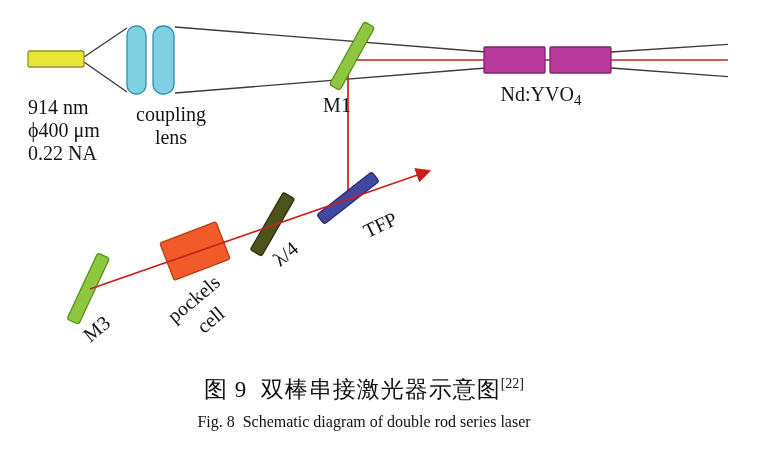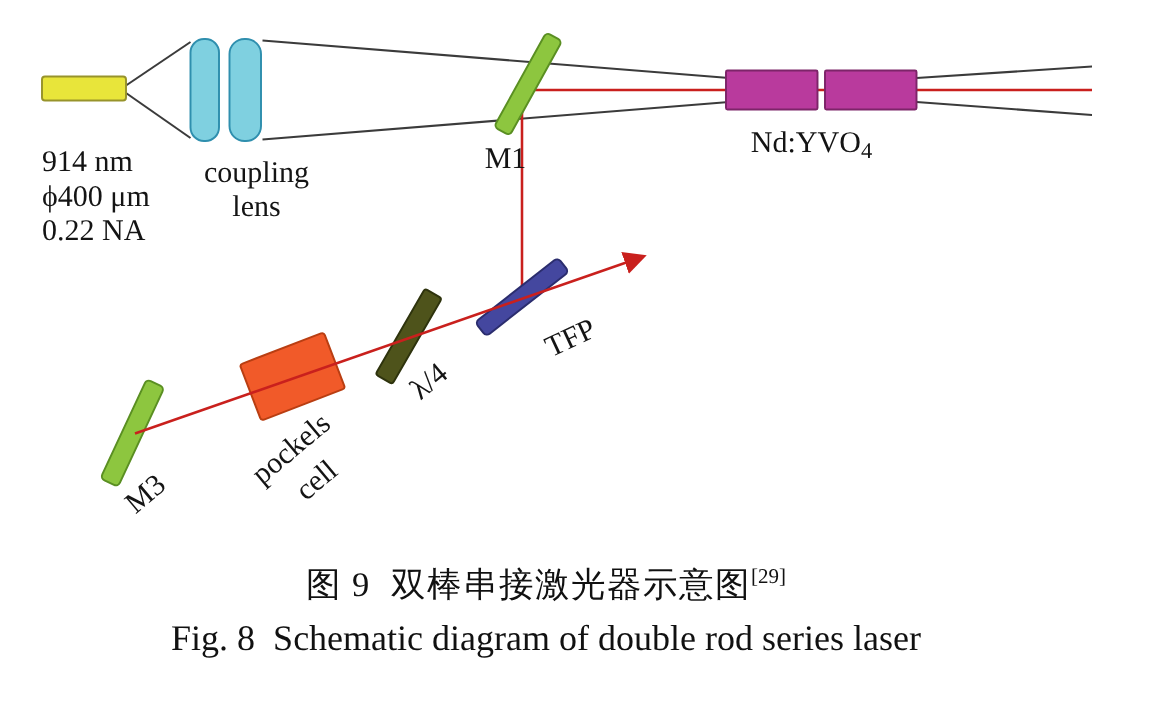--- a/index.html
+++ b/index.html
@@ -7,21 +7,21 @@
   body { width:780px; height:471px; font-family:"Liberation Serif","DejaVu Serif",serif; color:#111; }
   .page { position:relative; width:728px; height:471px; background:#ffffff; overflow:hidden; }
   svg { display:block; }
   svg text { font-family:"Liberation Serif","DejaVu Serif",serif; fill:#141414; font-size:20px; }
   .pump { stroke-width:1.4; fill:none; }
   .beam { stroke-width:1.7; fill:none; }
   .shape { stroke-width:1.3; }
   .caption { text-align:center; white-space:pre; color:#111; }
   .caption-zh { font-size:23px; margin-top:12px; letter-spacing:1px; }
   .caption-zh sup { font-size:14px; letter-spacing:0; }
-  .caption-en { font-size:24px; margin-top:8px; }
+  .caption-en { font-size:16px; margin-top:8px; }
 </style>
 </head>
 <body>
 
 <div class="page">
 
   <svg width="780" height="362" viewBox="0 0 780 362">
     <defs>
       <marker id="arrowhead" viewBox="0 0 10 10" refX="8.5" refY="5" markerWidth="9" markerHeight="9" orient="auto">
         <path d="M0,0 L10,5 L0,10 z" fill="#c9201d"></path>
@@ -61,17 +61,17 @@
     <text x="337" y="112" text-anchor="middle">M1</text>
     <text x="541" y="101" text-anchor="middle"><tspan>Nd:YVO</tspan><tspan dy="4" font-size="15">4</tspan></text>
     <text x="745" y="114" text-anchor="middle">M2</text>
     <text x="383" y="231" text-anchor="middle" transform="rotate(-25 383 231)">TFP</text>
     <text x="290" y="259" text-anchor="middle" transform="rotate(-40 290 259)">λ/4</text>
     <text x="198" y="304" text-anchor="middle" transform="rotate(-40 198 304)">pockels</text>
     <text x="215" y="325" text-anchor="middle" transform="rotate(-40 215 325)">cell</text>
     <text x="101" y="334" text-anchor="middle" transform="rotate(-40 101 334)">M3</text>
   </svg>
 
-  <div class="caption caption-zh"><span>图 9  双棒串接激光器示意图</span><sup>[29]</sup></div>
+  <div class="caption caption-zh"><span>图 9  双棒串接激光器示意图</span><sup>[22]</sup></div>
 
   <div class="caption caption-en">Fig. 8  Schematic diagram of double rod series laser</div>
 
 </div>
 
 </body></html>

